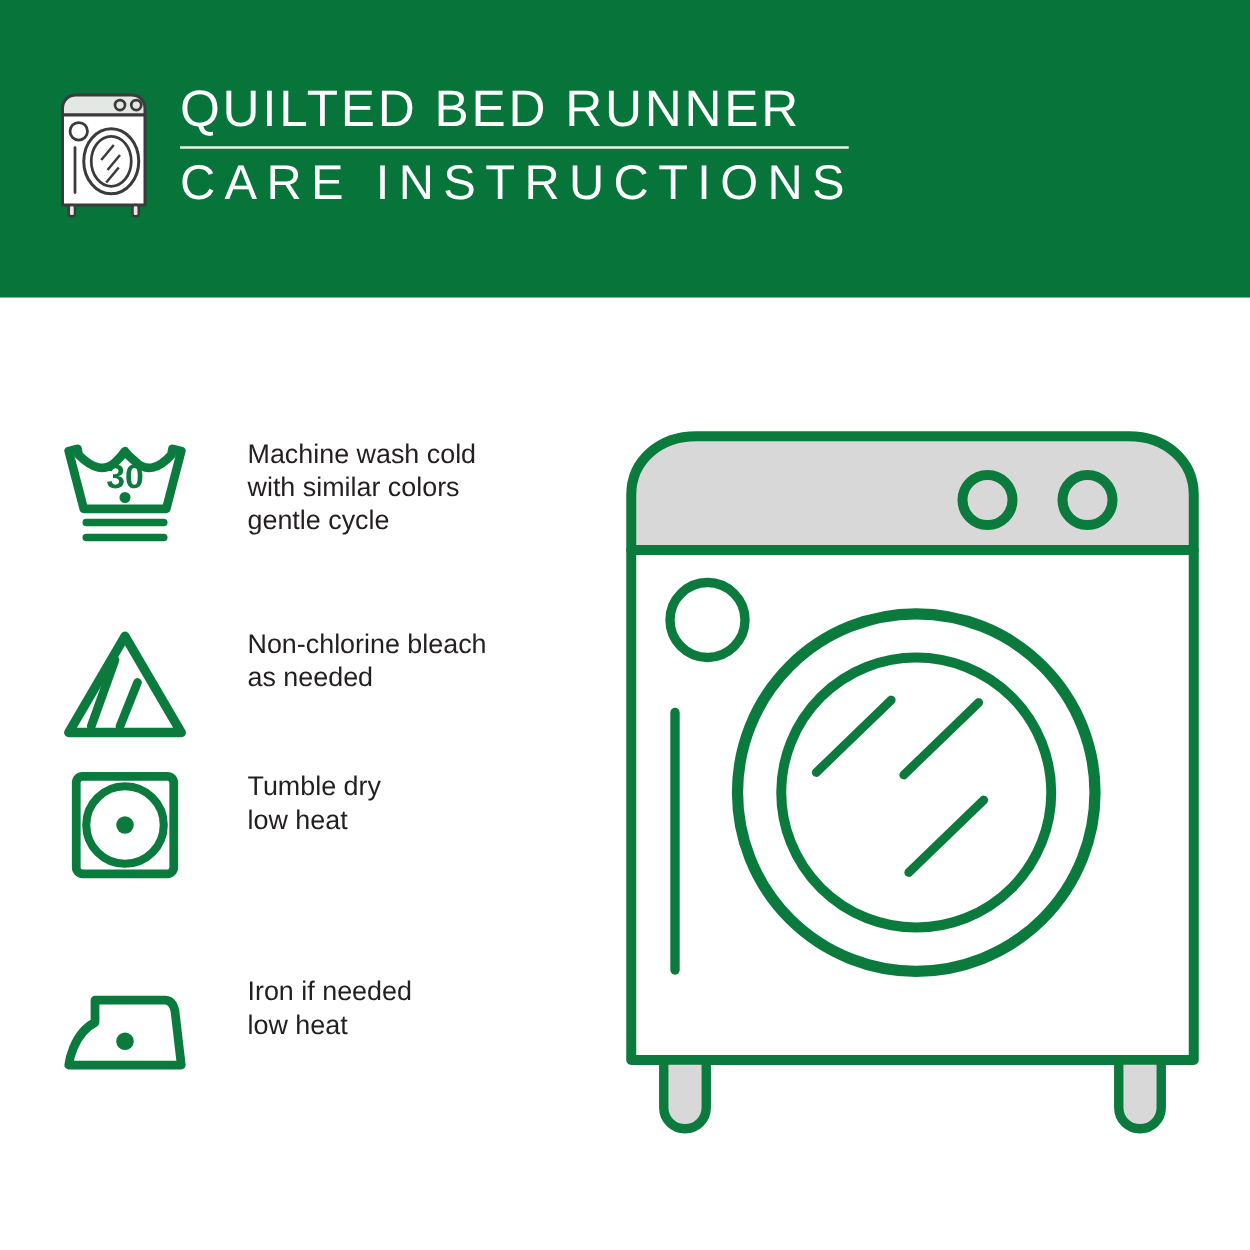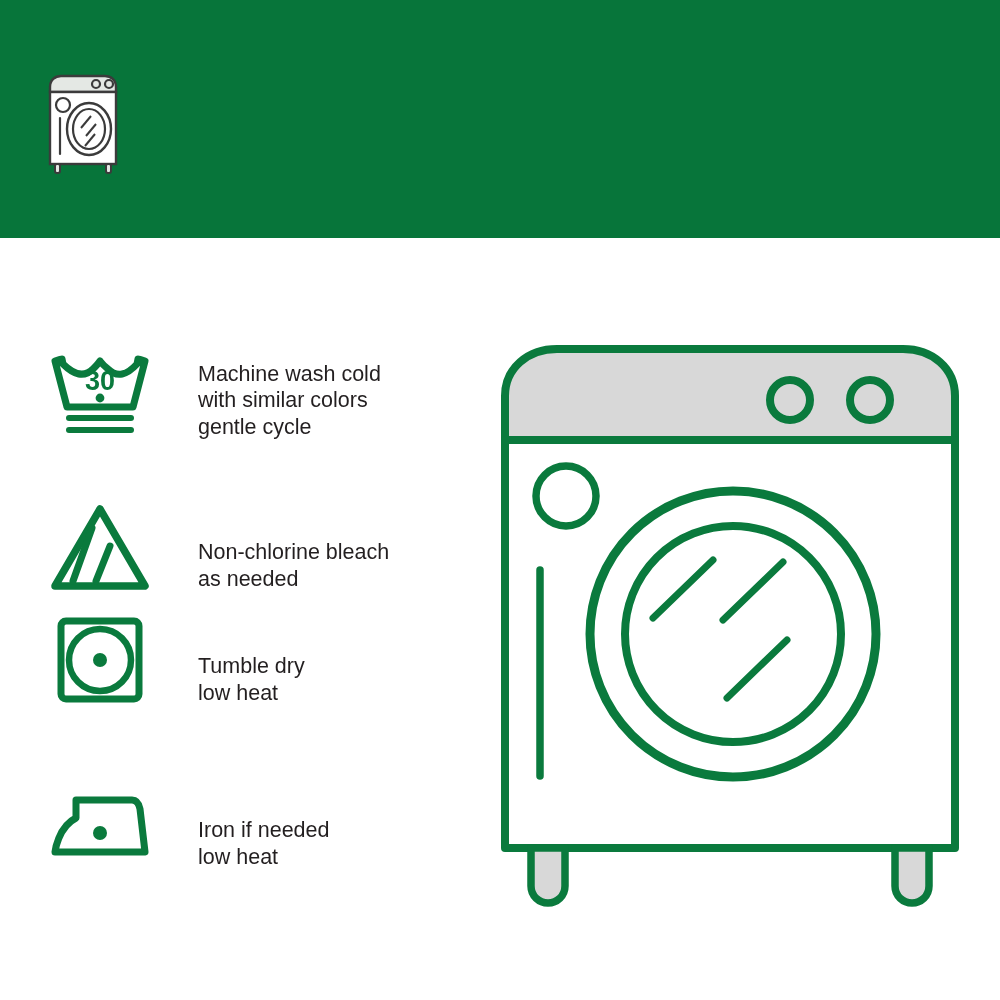--- a/index.html
+++ b/index.html
@@ -72,21 +72,21 @@
   
   .care-list {
     position: absolute;
     left: 0;
     top: 238px;
     width: 470px;
   }
   .care-row {
     position: absolute;
     display: flex;
-    align-items: flex-end;
+    align-items: flex-start;
     left: 48px;
   }
   .care-row-1 { top: 110px; }
   .care-row-2 { top: 262px; }
   .care-row-3 { top: 376px; }
   .care-row-4 { top: 540px; }
 
   .care-symbol {
     flex: 0 0 auto;
     width: 112px;
@@ -129,20 +129,25 @@
         <line x1="16" y1="52" x2="16" y2="88" stroke="#3b3b3b" stroke-width="2.2" stroke-linecap="round"></line>
         <ellipse cx="45" cy="63" rx="22" ry="26" fill="none" stroke="#3b3b3b" stroke-width="2.4"></ellipse>
         <ellipse cx="45" cy="63" rx="16" ry="20" fill="none" stroke="#3b3b3b" stroke-width="2.2"></ellipse>
         <line x1="37" y1="62" x2="47" y2="50" stroke="#3b3b3b" stroke-width="2"></line>
         <line x1="42" y1="70" x2="52" y2="58" stroke="#3b3b3b" stroke-width="2"></line>
         <line x1="41" y1="80" x2="51" y2="68" stroke="#3b3b3b" stroke-width="2"></line>
         <rect x="11" y="98" width="5" height="9" rx="2" fill="#e4e8e4" stroke="#3b3b3b" stroke-width="2"></rect>
         <rect x="62" y="98" width="5" height="9" rx="2" fill="#e4e8e4" stroke="#3b3b3b" stroke-width="2"></rect>
       </svg>
 
+      <div class="header-text-block">
+        <div class="title-line1">QUILTED BED RUNNER</div>
+        <div class="title-divider"></div>
+        <div class="title-line2">CARE INSTRUCTIONS</div>
+      </div>
 
     </div>
   </div>
 
   <div class="care-list">
 
     <div class="care-row care-row-1">
       <div class="care-symbol">
         <svg width="104" height="92" viewBox="0 0 104 92">
           <path d="M7 13 C7 13 13 11 14 11 L15 16 C26 27 36 30 45 21 C50 16 52 13 52 13

